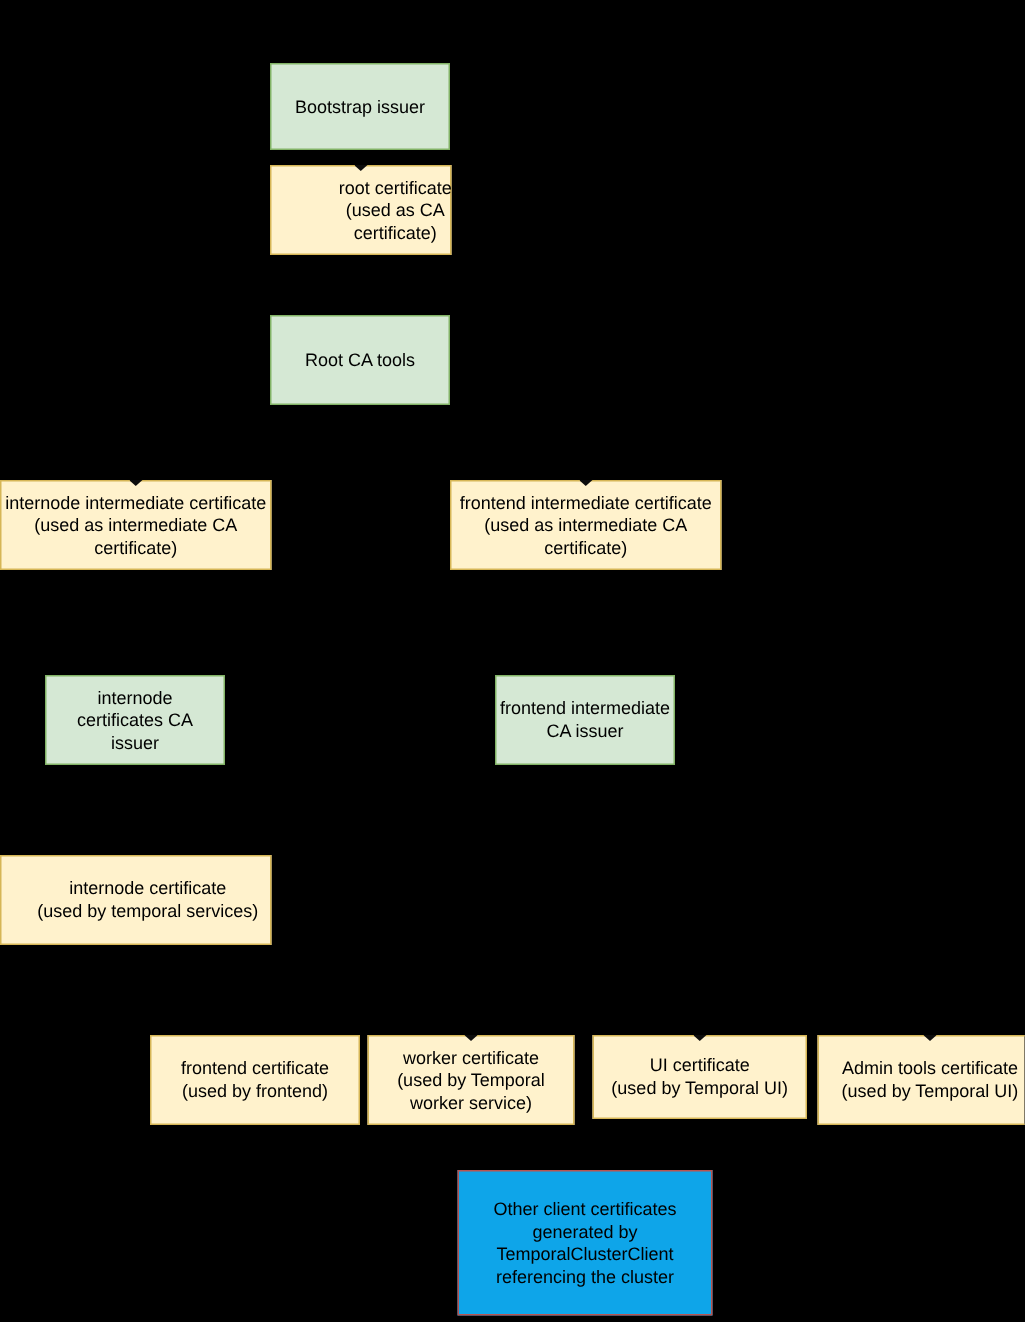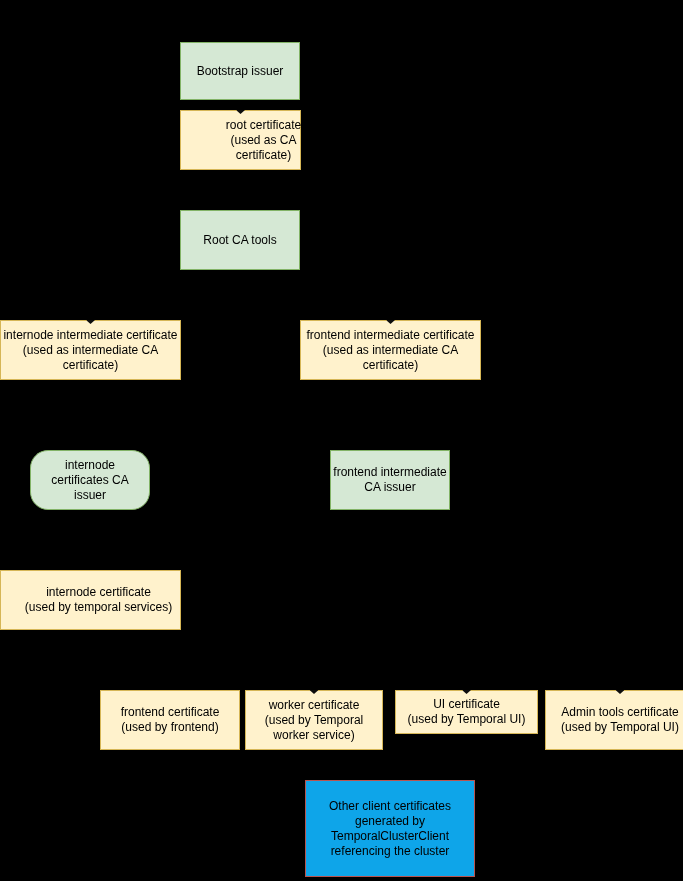--- a/index.html
+++ b/index.html
@@ -62,21 +62,21 @@
       <div class="line">internode intermediate certificate</div>
       <div class="line">(used as intermediate CA</div>
       <div class="line">certificate)</div>
     </div>
     <div class="node node--certificate" style="left: 300px; top: 320px; width: 181px; height: 60px;">
       <div class="notch"></div>
       <div class="line">frontend intermediate certificate</div>
       <div class="line">(used as intermediate CA</div>
       <div class="line">certificate)</div>
     </div>
-    <div class="node node--issuer" style="left: 30px; top: 450px; width: 120px; height: 60px; border-radius: 18px;">
+    <div class="node node--issuer" style="left: 30px; top: 450px; width: 120px; height: 60px;">
       <div class="line">internode</div>
       <div class="line">certificates CA</div>
       <div class="line">issuer</div>
     </div>
     <div class="node node--issuer" style="left: 330px; top: 450px; width: 120px; height: 60px;">
       <div class="line">frontend intermediate</div>
       <div class="line">CA issuer</div>
     </div>
     <div class="node node--certificate" style="left: 0px; top: 570px; width: 181px; height: 60px; padding-left: 16px;">
       <div class="line">internode certificate</div>
@@ -85,21 +85,21 @@
     <div class="node node--certificate" style="left: 100px; top: 690px; width: 140px; height: 60px;">
       <div class="line">frontend certificate</div>
       <div class="line">(used by frontend)</div>
     </div>
     <div class="node node--certificate" style="left: 245px; top: 690px; width: 138px; height: 60px;">
       <div class="notch"></div>
       <div class="line">worker certificate</div>
       <div class="line">(used by Temporal</div>
       <div class="line">worker service)</div>
     </div>
-    <div class="node node--certificate" style="left: 395px; top: 690px; width: 143px; height: 44px;">
+    <div class="node node--certificate" style="left: 395px; top: 690px; width: 143px; height: 56px;">
       <div class="notch"></div>
       <div class="line">UI certificate</div>
       <div class="line">(used by Temporal UI)</div>
     </div>
     <div class="node node--certificate" style="left: 545px; top: 690px; width: 150px; height: 60px;">
       <div class="notch"></div>
       <div class="line">Admin tools certificate</div>
       <div class="line">(used by Temporal UI)</div>
     </div>
     <div class="node node--client" style="left: 305px; top: 780px; width: 170px; height: 97px;">

